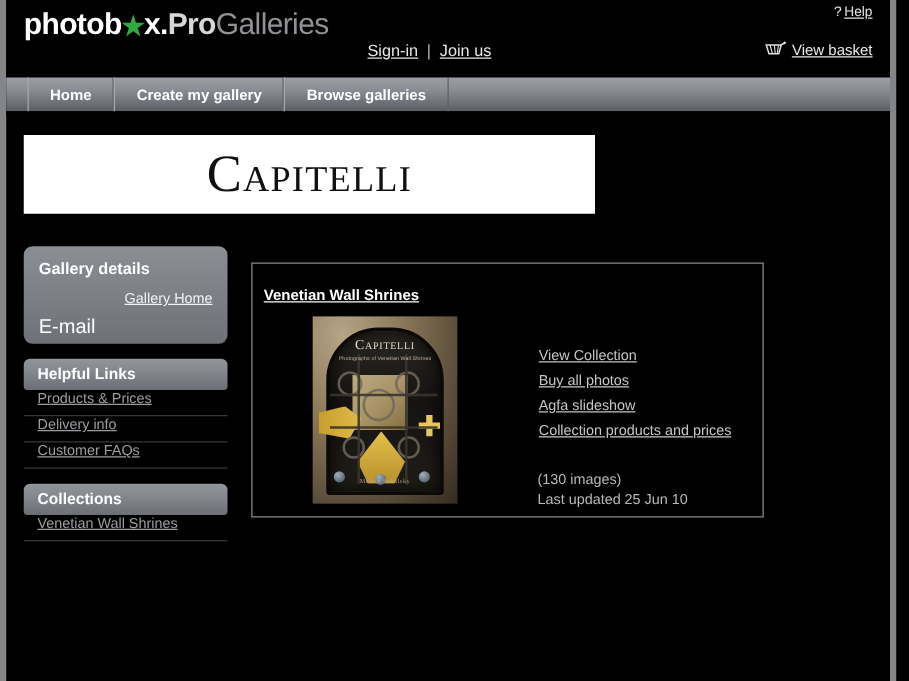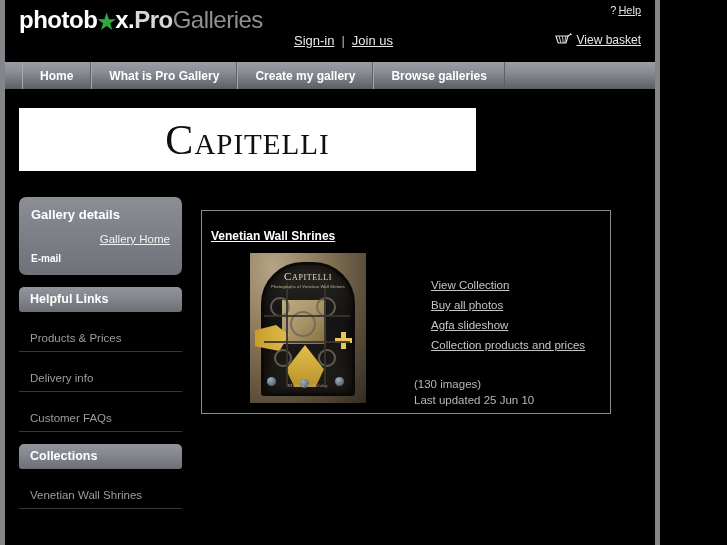--- a/index.html
+++ b/index.html
@@ -7,21 +7,21 @@
   html, body {
     width: 727px;
     height: 545px;
     overflow: hidden;
     background: #000;
     font-family: "Liberation Sans", sans-serif;
   }
 
   #page {
     position: relative;
-    width: 660px;
+    width: 717px;
     height: 545px;
     background: #000000;
     border-left: 5px solid #838589;
     border-right: 5px solid #838589;
   }
 
   
   #header {
     position: relative;
     height: 62px;
@@ -162,41 +162,42 @@
   #gallery-details-card .card-link {
     display: block;
     font-size: 11.5px;
     color: #f2f2f2;
     text-decoration: underline;
     margin-bottom: 8px;
     text-align: right;
   }
   #gallery-details-card .card-strong {
     display: block;
-    font-size: 10px;
+    font-size: 16px;
     color: #ffffff;
-    font-weight: bold;
+    font-weight: normal;
   }
 
   
   .panel-head {
     background: linear-gradient(to bottom, #91949b 0%, #85888f 40%, #6b6e75 100%);
     border-radius: 5px 5px 3px 3px;
     padding: 5px 11px 6px 11px;
     font-size: 12.5px;
     font-weight: bold;
     color: #ffffff;
   }
   .panel-list { padding-top: 0; }
   .panel-list .list-item {
     font-size: 11.5px;
     color: #9a9ca0;
-    padding: 20px 11px 7px 11px;
+    padding: 1px 11px 7px 11px;
     border-bottom: 1px solid #35373a;
     cursor: pointer;
+    text-decoration: underline;
   }
 
   
   #main {
     position: absolute;
     left: 196px;
     top: 196px;
     width: 512px;
   }
 
@@ -344,21 +345,21 @@
     font-size: 11.5px;
     color: #c3c5c8;
     text-decoration: underline;
     margin-bottom: 8px;
     cursor: pointer;
     white-space: nowrap;
   }
 
   #meta {
     position: absolute;
-    left: 212px;
+    left: 228px;
     top: 165px;
     font-size: 11.5px;
     line-height: 16px;
     color: #b6b8bb;
   }
 </style>
 </head>
 <body>
 
 <div id="page">
@@ -384,21 +385,20 @@
           <path d="M4 3 L6 10 M7.5 3 L8.2 10 M10.8 3 L9.8 10" stroke="#e0e0e0" stroke-width="0.9"></path>
           <path d="M12.6 3.2 L16 1" stroke="#e0e0e0" stroke-width="1.2"></path>
           <path d="M15.2 0.4 L16.4 1.1 L15.3 2.2" fill="none" stroke="#e0e0e0" stroke-width="1"></path>
         </svg>
       </span><a href="#">View basket</a>
     </div>
   </div>
 
   <div id="nav">
     <div class="nav-item">Home</div>
-    <div class="nav-item">What is Pro Gallery</div>
     <div class="nav-item">Create my gallery</div>
     <div class="nav-item">Browse galleries</div>
     <div class="nav-spacer"></div>
   </div>
 
   <div id="banner">
     <div id="banner-title">Capitelli</div>
   </div>
 
   <div id="sidebar">

